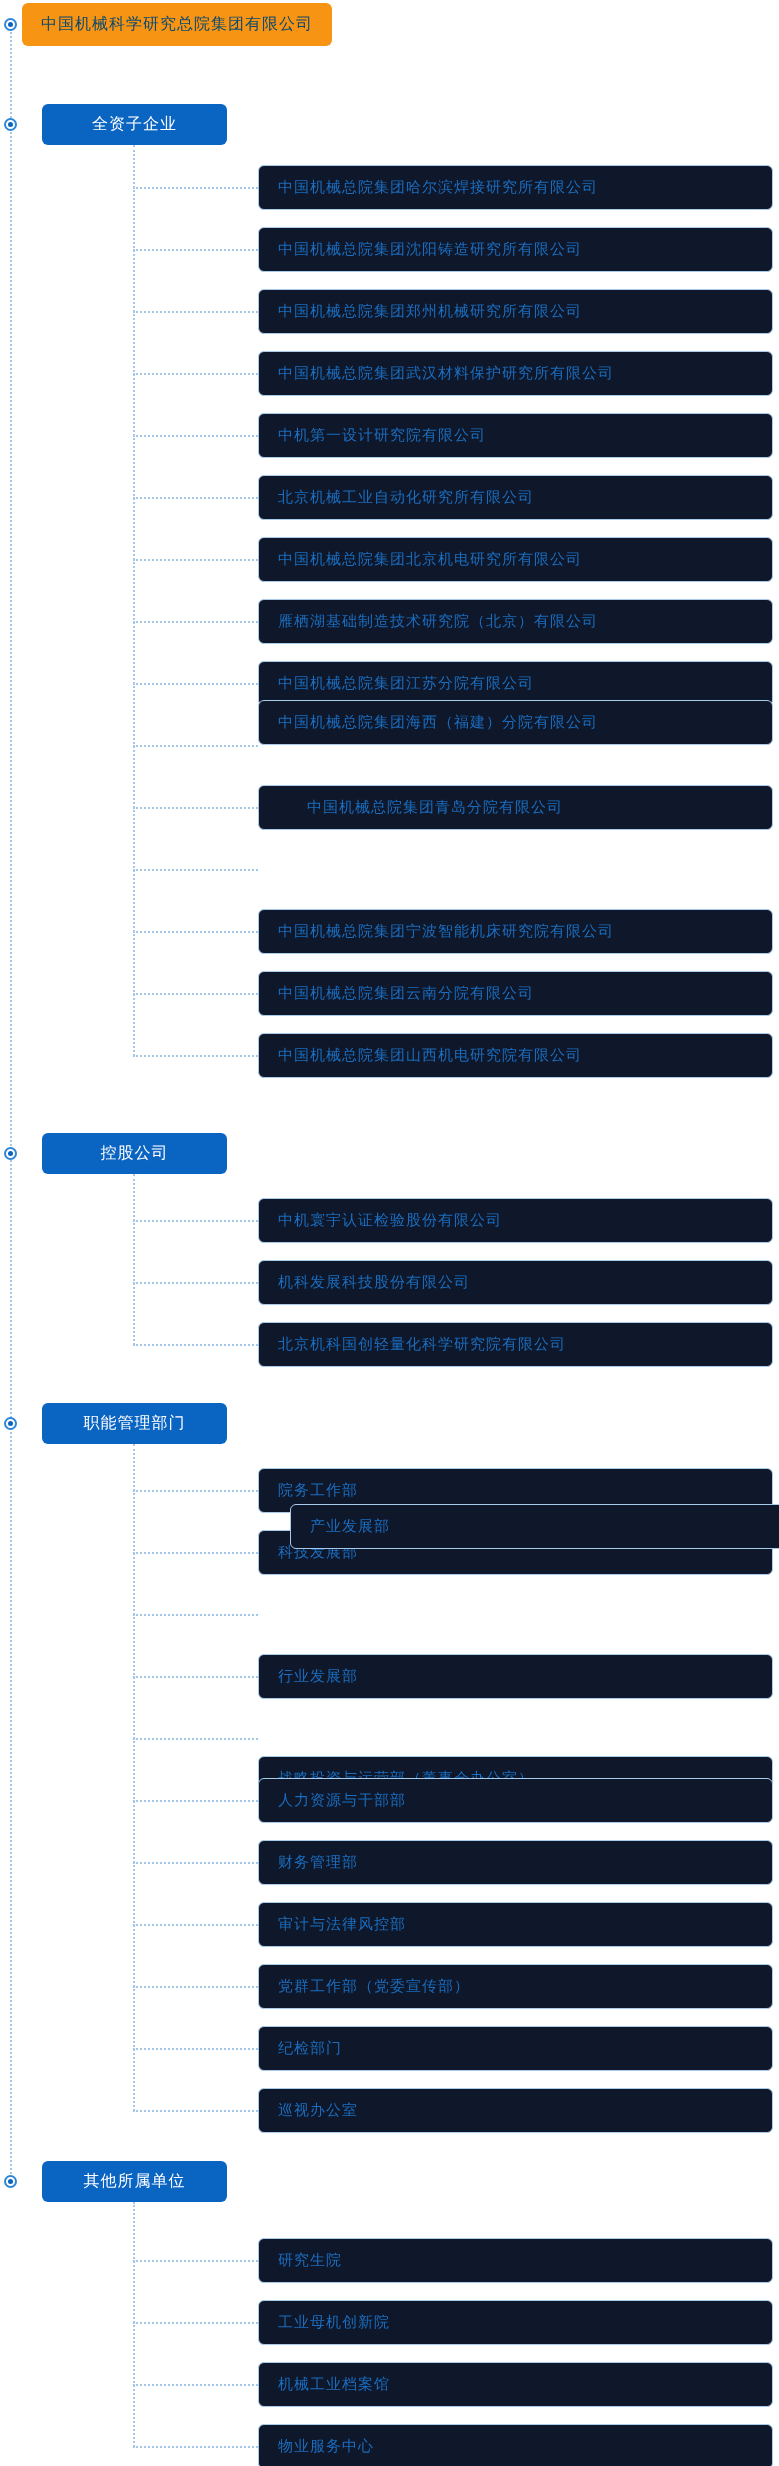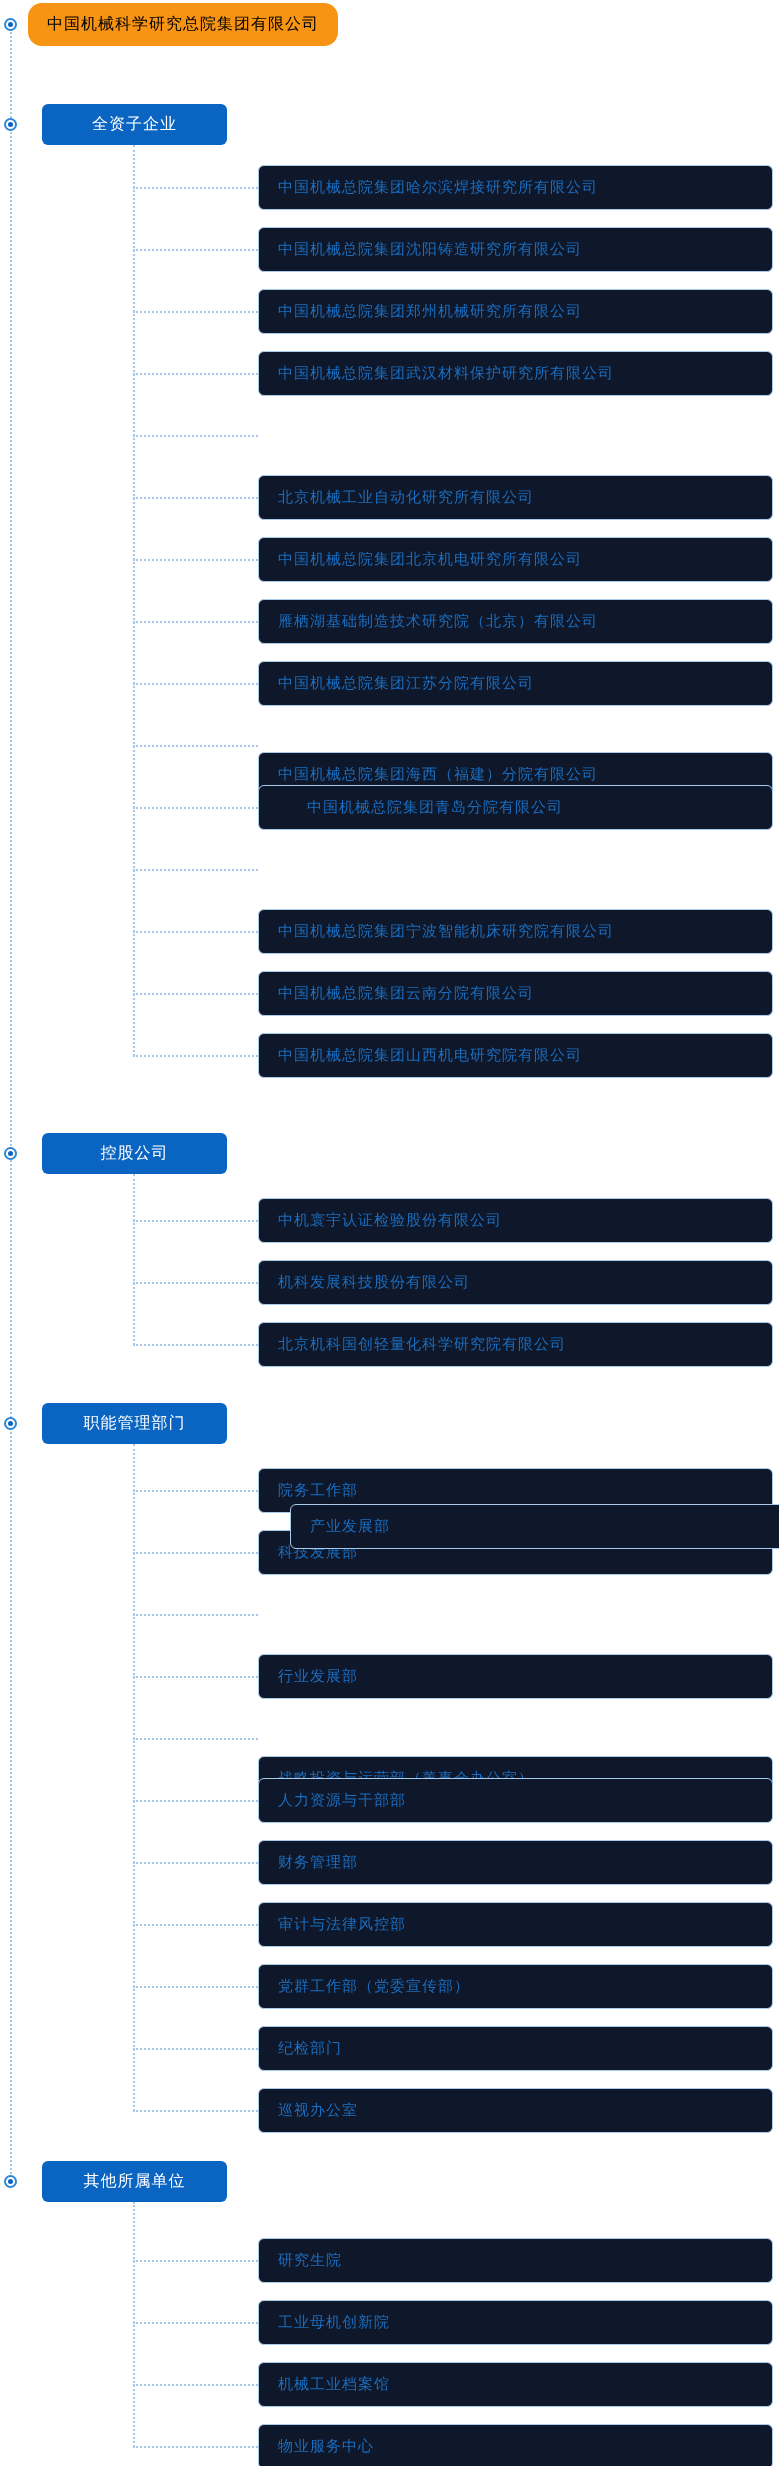--- a/index.html
+++ b/index.html
@@ -4,23 +4,23 @@
 <style>
   html,body{margin:0;padding:0;background:#fff;}
   #chart{
     position:relative;
     width:779px;height:2466px;
     overflow:hidden;
     background:#fff;
     font-family:"Liberation Sans","DejaVu Sans",sans-serif;
   }
   .root-box{
-    position:absolute;left:28px;top:3px;width:310px;height:43px;
-    background:var(--orange);border-radius:14px;
-    color:#000000;font-size:16px;letter-spacing:1px;
+    position:absolute;left:22px;top:3px;width:310px;height:43px;
+    background:var(--orange);border-radius:6px;
+    color:#0c4a6e;font-size:16px;letter-spacing:1px;
     display:flex;align-items:center;justify-content:center;
     box-sizing:border-box;
   }
   .cat-box{
     position:absolute;left:42px;width:185px;height:41px;
     background:var(--blue);border-radius:6px;
     color:#fff;font-size:16px;letter-spacing:1px;
     display:flex;align-items:center;justify-content:center;
     box-sizing:border-box;
   }
@@ -61,30 +61,31 @@
     <div class="vline" style="left: 133px; top: 145px; height: 910.5px;"></div>
     <div class="hline" style="left: 133px; top: 186.5px; width: 125px;"></div>
     <div class="item-box" style="top: 165px;">中国机械总院集团哈尔滨焊接研究所有限公司</div>
     <div class="hline" style="left: 133px; top: 248.5px; width: 125px;"></div>
     <div class="item-box" style="top: 227px;">中国机械总院集团沈阳铸造研究所有限公司</div>
     <div class="hline" style="left: 133px; top: 310.5px; width: 125px;"></div>
     <div class="item-box" style="top: 289px;">中国机械总院集团郑州机械研究所有限公司</div>
     <div class="hline" style="left: 133px; top: 372.5px; width: 125px;"></div>
     <div class="item-box" style="top: 351px;">中国机械总院集团武汉材料保护研究所有限公司</div>
     <div class="hline" style="left: 133px; top: 434.5px; width: 125px;"></div>
+    <div class="item-box" style="top: 413px;">中机第一设计研究院有限公司</div>
     <div class="hline" style="left: 133px; top: 496.5px; width: 125px;"></div>
     <div class="item-box" style="top: 475px;">北京机械工业自动化研究所有限公司</div>
     <div class="hline" style="left: 133px; top: 558.5px; width: 125px;"></div>
     <div class="item-box" style="top: 537px;">中国机械总院集团北京机电研究所有限公司</div>
     <div class="hline" style="left: 133px; top: 620.5px; width: 125px;"></div>
     <div class="item-box" style="top: 599px;">雁栖湖基础制造技术研究院（北京）有限公司</div>
     <div class="hline" style="left: 133px; top: 682.5px; width: 125px;"></div>
     <div class="item-box" style="top: 661px;">中国机械总院集团江苏分院有限公司</div>
     <div class="hline" style="left: 133px; top: 744.5px; width: 125px;"></div>
-    <div class="item-box" style="top: 752px;">中国机械总院集团海西（福建）分院有限公司</div>
+    <div class="item-box" style="top: 700px;">中国机械总院集团海西（福建）分院有限公司</div>
     <div class="hline" style="left: 133px; top: 806.5px; width: 125px;"></div>
     <div class="item-box" style="top: 785px; padding-left: 48px;">中国机械总院集团青岛分院有限公司</div>
     <div class="hline" style="left: 133px; top: 868.5px; width: 125px;"></div>
     <div class="hline" style="left: 133px; top: 930.5px; width: 125px;"></div>
     <div class="item-box" style="top: 909px;">中国机械总院集团宁波智能机床研究院有限公司</div>
     <div class="hline" style="left: 133px; top: 992.5px; width: 125px;"></div>
     <div class="item-box" style="top: 971px;">中国机械总院集团云南分院有限公司</div>
     <div class="hline" style="left: 133px; top: 1054.5px; width: 125px;"></div>
     <div class="item-box" style="top: 1033px; padding-left: 19px;">中国机械总院集团山西机电研究院有限公司</div>
     <div class="bullseye" style="top: 1147px;"></div>

